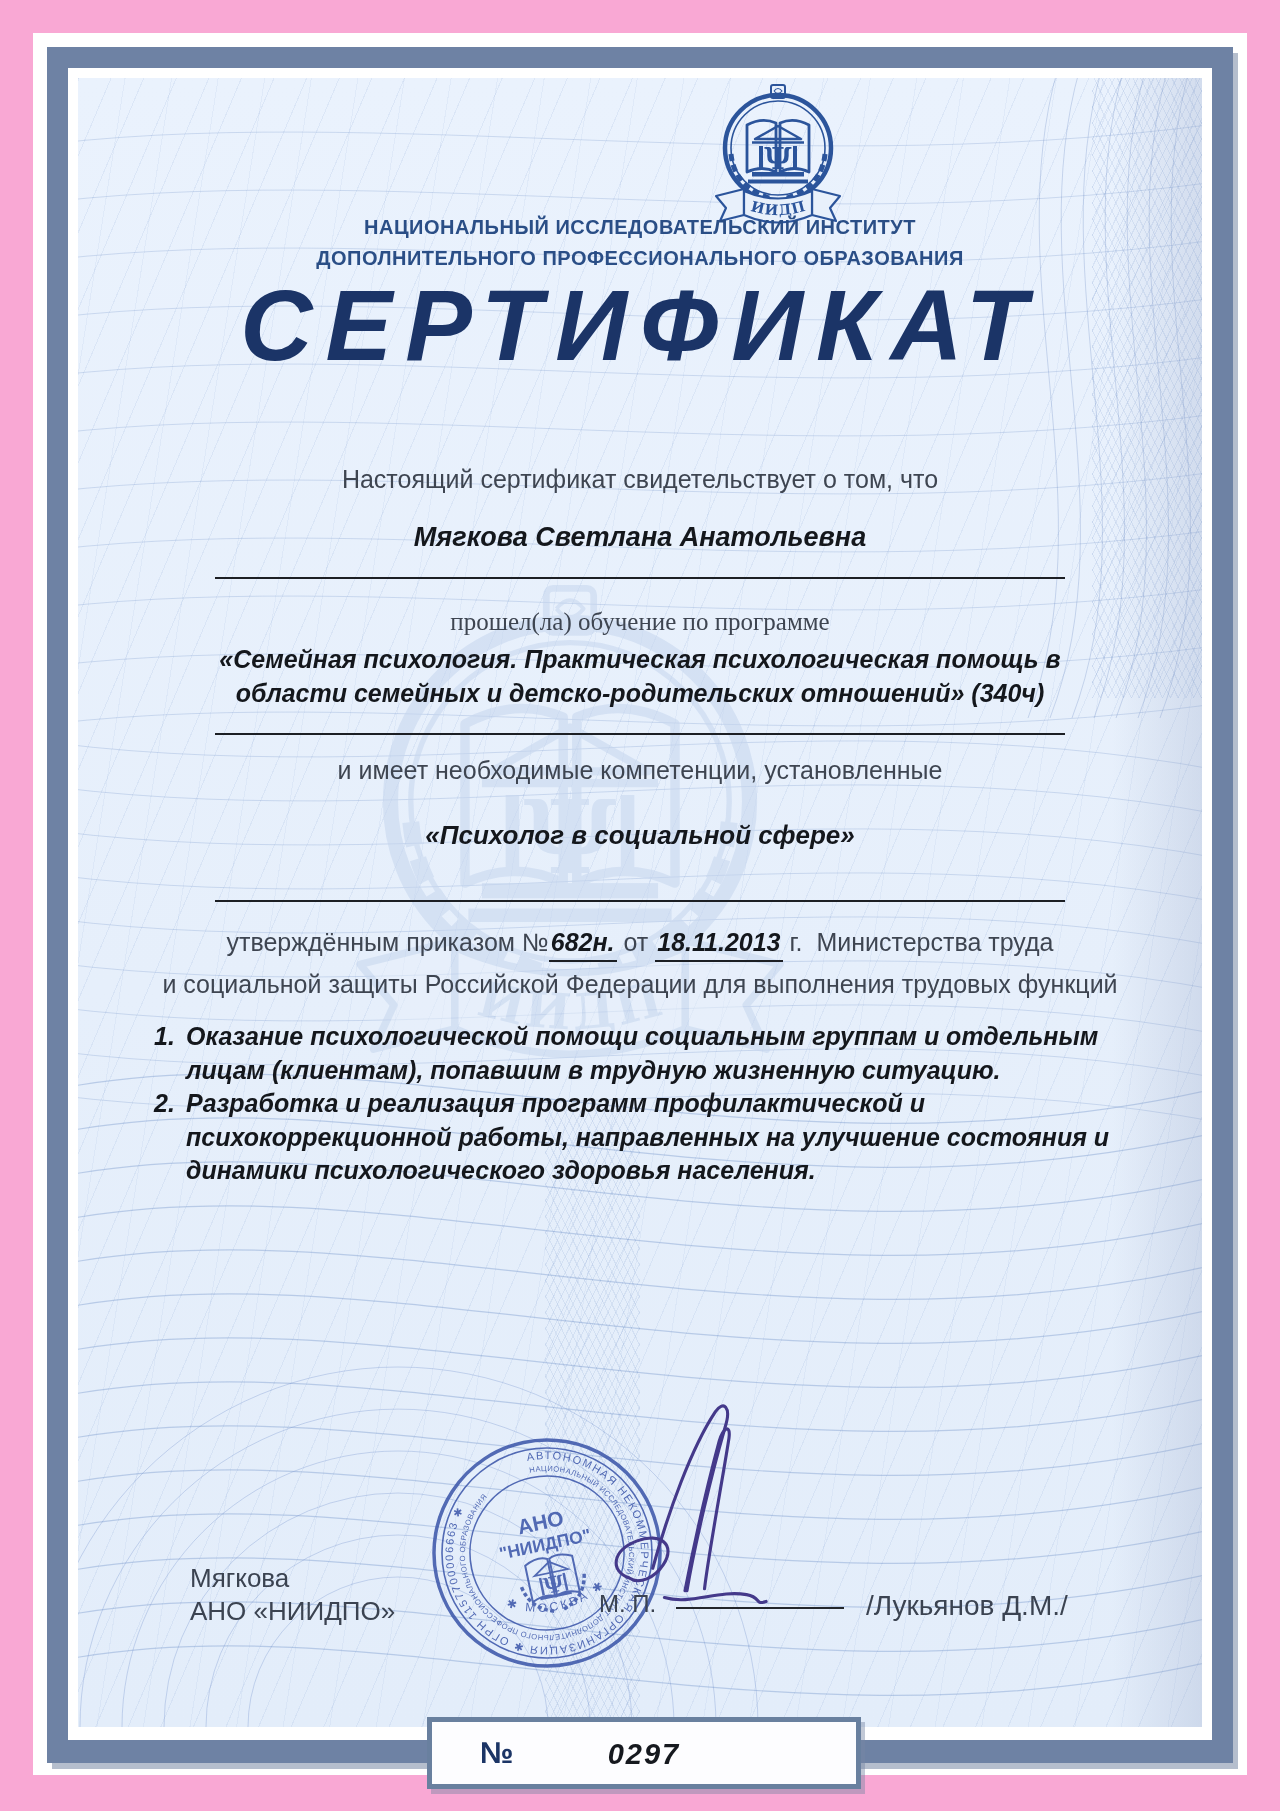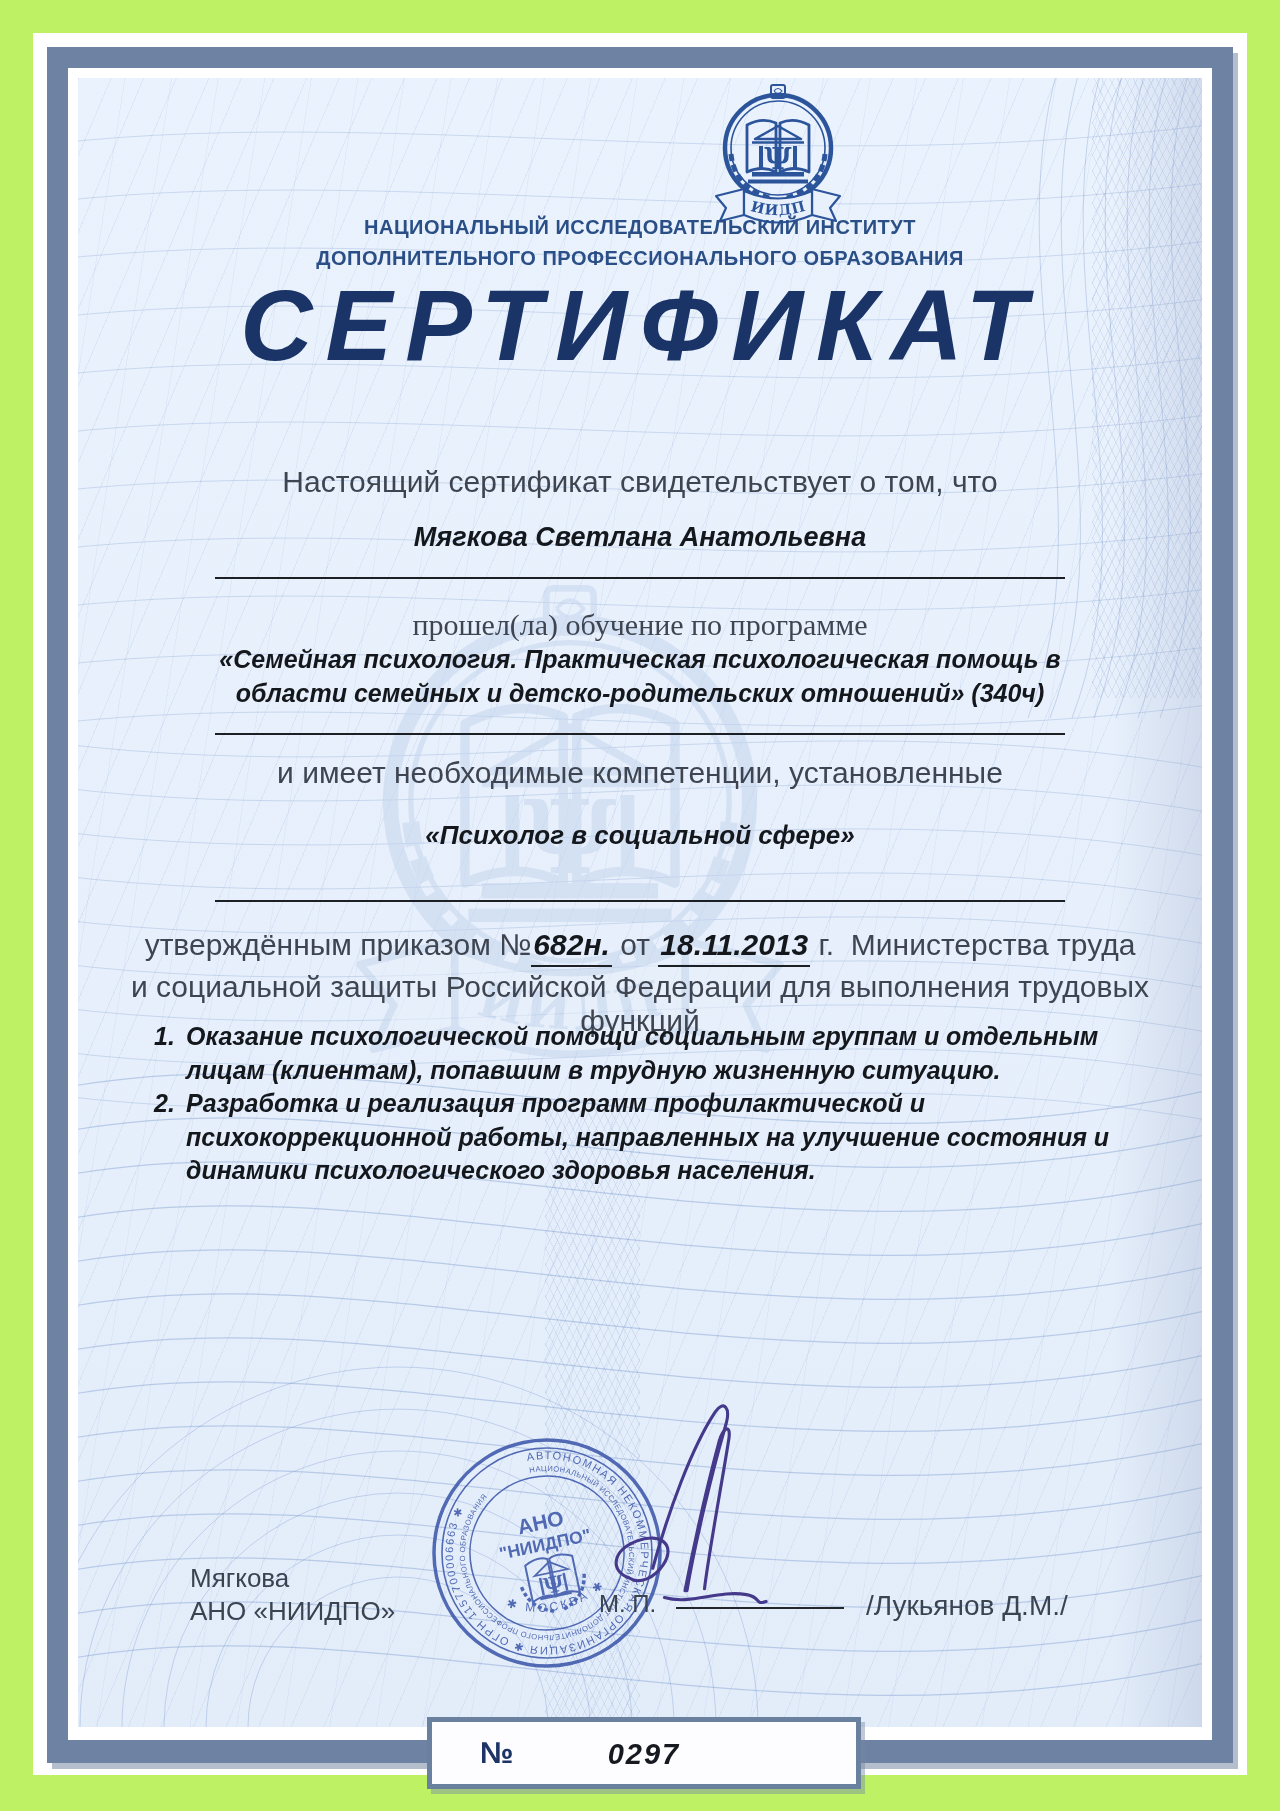--- a/index.html
+++ b/index.html
@@ -1,16 +1,16 @@
 <!DOCTYPE html>
 <html><head>
 <meta charset="utf-8">
 <style>
   html,body{margin:0;padding:0;}
-  .page{position:relative;width:1280px;height:1811px;background:#bef264;overflow:hidden;
+  .page{position:relative;width:1280px;height:1811px;background:#f9a8d4;overflow:hidden;
         font-family:"Liberation Sans",sans-serif;}
   
   .band-white1{position:absolute;left:33px;top:33px;right:33px;bottom:36px;background:#ffffff;}
   .band-slate {position:absolute;left:47px;top:47px;right:47px;bottom:48px;background:#6e82a4;
                box-shadow:5px 6px 0 rgba(120,136,164,.55);}
   .band-white2{position:absolute;left:68px;top:68px;right:68px;bottom:71px;background:#ffffff;}
   .cert{position:absolute;left:78px;top:78px;right:78px;bottom:84px;
         background:
           repeating-linear-gradient(113deg, rgba(130,160,210,.14) 0 1px, transparent 1px 30px),
           repeating-linear-gradient(99deg, rgba(130,160,210,.10) 0 1px, transparent 1px 46px),
@@ -25,21 +25,21 @@
         opacity:.45;}
   .decor-svg{position:absolute;left:0;top:0;width:100%;height:100%;pointer-events:none;}
 
   
   .content{position:absolute;left:130px;top:0;width:1020px;height:100%;text-align:center;}
   .abs{position:absolute;left:0;width:100%;}
   .logo{position:absolute;left:558px;top:84px;width:180px;height:160px;color:#2b549b;}
   .inst{top:212px;font-size:20px;font-weight:bold;letter-spacing:.5px;line-height:31px;
         color:#2a4e86;}
   .cert-title{top:268px;font-size:100px;font-weight:bold;letter-spacing:13px;color:#1b3467;font-style:italic;}
-  .gray{color:#3e4551;font-size:30px;}
+  .gray{color:#3e4551;font-size:25px;}
   .bi{font-style:italic;font-weight:bold;color:#14171c;}
   .statement{top:465px;}
   .recipient{top:522px;font-size:27px;}
   .rule{height:0;border-top:2px solid #1c1f24;width:850px;left:85px;}
   .r1{top:577px;} .r2{top:733px;} .r3{top:900px;}
   .training{top:608px;font-family:Liberation Serif, serif;}
   .program{top:642px;font-size:25px;line-height:34px;width:950px;left:35px;}
   .comp1{top:756px;}
   .comp2{top:791px;letter-spacing:.5px;}
   .comp3{top:820px;font-size:26px;}

